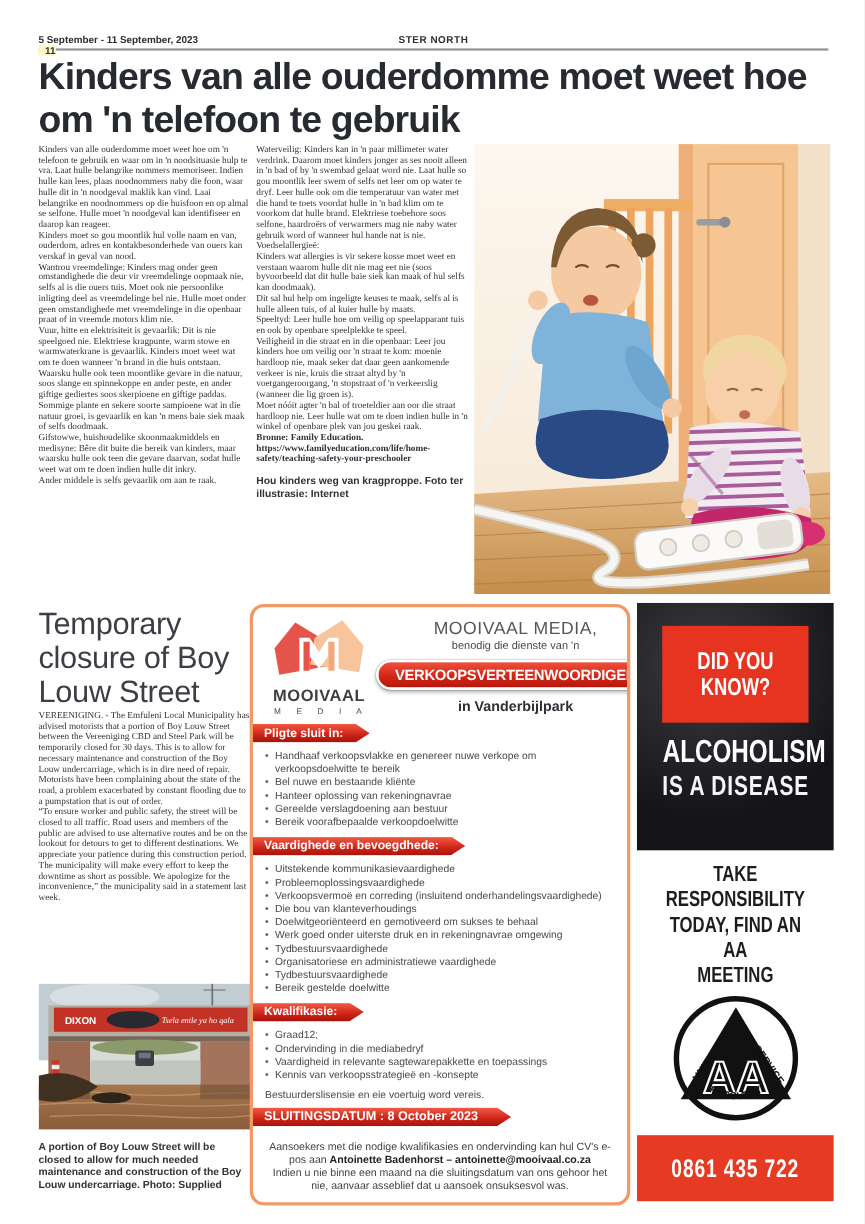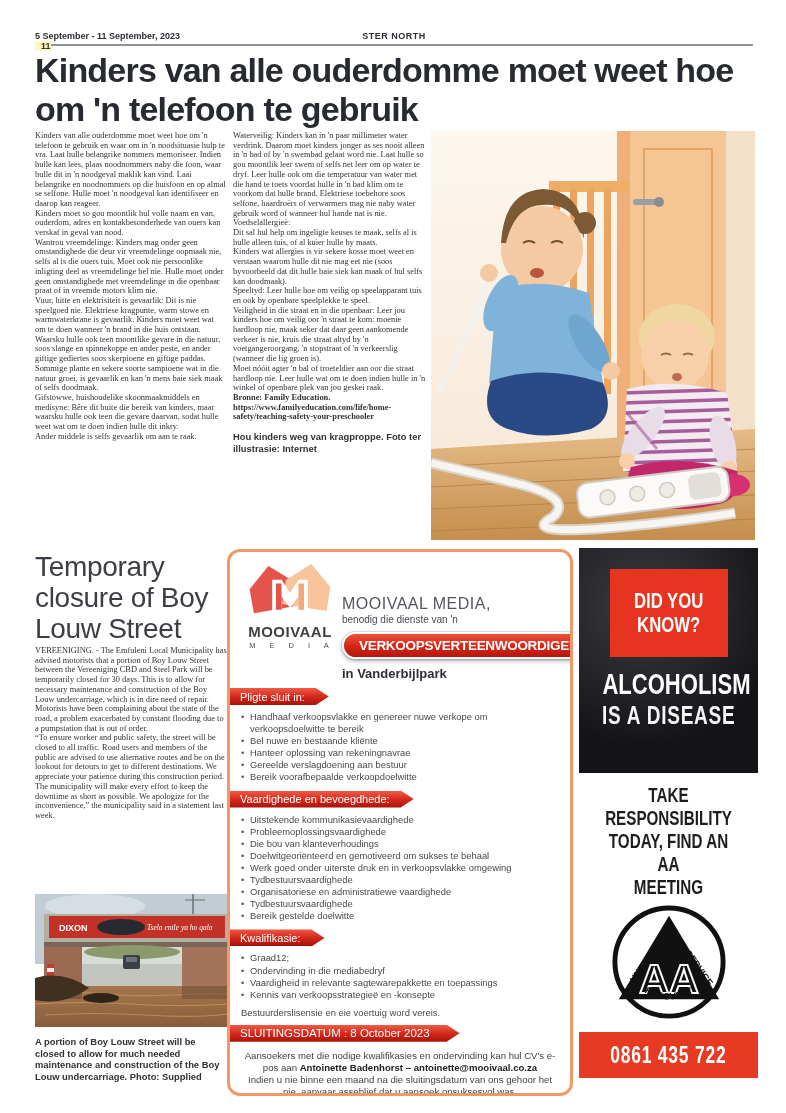--- a/index.html
+++ b/index.html
@@ -53,36 +53,36 @@
   .job-ad {
     position:absolute; left:227px; top:549px; width:346px; height:547px;
     border:3px solid #f19a68; border-radius:13px; background:#fff;
     font-family:"Liberation Sans", sans-serif; overflow:hidden;
     display:flex; flex-direction:column;
   }
   .job-head { display:flex; padding:7px 8px 2px 8px; }
   .logo-wrap { width:112px; text-align:center; }
   .brand-name { font-weight:bold; font-size:15px; letter-spacing:0.5px; color:#404040; margin-top:-2px; }
   .brand-media { font-size:7.5px; letter-spacing:6px; color:#4a4e55; margin-top:1px; padding-left:4px; }
-  .job-head-right { flex:1; text-align:left; padding-top:4px;margin-top:32px; }
+  .job-head-right { flex:1; text-align:center; padding-top:4px; }
   .ad-heading { font-size:16px; color:#53565c; letter-spacing:0.5px; }
   .ad-subheading { font-size:10px; color:#45484d; margin-top:1px; }
   .position-pill {
     display:inline-block; margin-top:7px; padding:4px 15px;
     background:linear-gradient(180deg,#f0503c,#d42616 55%,#b5170c);
     border:2px solid #fff; border-radius:16px;
     box-shadow:0 2px 4px rgba(0,0,0,0.35), 0 0 0 1px #e3e3e3;
     color:#fff; font-weight:bold; font-size:13.5px; letter-spacing:-0.3px;
   }
   .ad-location { font-weight:bold; font-size:13px; color:#2c2f34; margin-top:7px; }
   .ribbon {
     width:fit-content; margin:5px 0 4px 0; padding:2.5px 24px 2.5px 10px;
     background:linear-gradient(180deg,#f25a43,#d0261a 55%,#a81208);
     clip-path:polygon(0 0, calc(100% - 13px) 0, 100% 50%, calc(100% - 13px) 100%, 0 100%);
-    color:#fff; font-weight:normal; font-size:11px;
+    color:#fff; font-weight:bold; font-size:11px;
   }
   .ribbon.big { font-size:11.5px; padding-right:30px; }
   .job-ad ul { list-style:none; padding:2px 6px 2px 11px; }
   .job-ad ul li {
     position:relative; padding-left:9px;
     font-size:9.4px; line-height:12.1px; color:#46494d;
   }
   .job-ad ul li::before { content:"•"; position:absolute; left:0; color:#55585c; }
   .req-note { font-size:9.4px; color:#46494d; padding:4px 11px 2px 11px; }
   .job-foot {
@@ -93,32 +93,32 @@
   
   .aa-ad {
     position:absolute; left:579px; top:548px; width:179px; height:553px;
     background:#fff; font-family:"Liberation Sans", sans-serif; overflow:hidden;
   }
   .aa-black {
     height:225px; background:radial-gradient(circle at 35% 25%, #3a3a40, #141418 70%);
     text-align:center; overflow:hidden;
   }
   .dyk-box {
-    width:118px; height:88px; margin:21px auto 0 auto; background:#e63420;
+    width:133px; height:88px; margin:21px auto 0 auto; background:#e63420;
     display:flex; align-items:center; justify-content:center;
   }
   .cond { display:inline-block; transform:scaleX(0.76); transform-origin:50% 50%; white-space:pre-line; }
   .dyk-text { font-weight:bold; font-size:22px; line-height:24px; color:#fff; }
   .aa-line1 { margin-top:13px; font-weight:bold; font-size:29px; line-height:29px; color:#fdfdfd; }
   .aa-line2 { margin-top:4px; font-weight:bold; font-size:25px; line-height:25px; color:#f6f6f6; letter-spacing:1px; }
   .aa-white { text-align:center; }
   .aa-cta { margin-top:11px; font-weight:bold; font-size:20px; line-height:23px; color:#1d1d1f; }
   .aa-logo { margin:4px auto 0 auto; width:118px; height:118px; }
   .aa-phone-bar {
-    position:absolute; left:0; right:0; top:484px; height:46px; background:#e73a22;
+    position:absolute; left:0; right:0; top:484px; height:60px; background:#e73a22;
     display:flex; align-items:center; justify-content:center;
   }
   .aa-phone { font-weight:bold; font-size:23px; color:#fff; letter-spacing:1px; }
 </style>
 </head>
 <body>
 
 <div class="page">
 
   <div class="masthead">
@@ -136,22 +136,22 @@
       <p>Vuur, hitte en elektrisiteit is gevaarlik: Dit is nie speelgoed nie. Elektriese kragpunte, warm stowe en warmwaterkrane is gevaarlik. Kinders moet weet wat om te doen wanneer 'n brand in die huis ontstaan.</p>
       <p>Waarsku hulle ook teen moontlike gevare in die natuur, soos slange en spinnekoppe en ander peste, en ander giftige gediertes soos skerpioene en giftige paddas. Sommige plante en sekere soorte sampioene wat in die natuur groei, is gevaarlik en kan 'n mens baie siek maak of selfs doodmaak.</p>
       <p>Gifstowwe, huishoudelike skoonmaakmiddels en medisyne: Bêre dit buite die bereik van kinders, maar waarsku hulle ook teen die gevare daarvan, sodat hulle weet wat om te doen indien hulle dit inkry.</p>
       <p>Ander middele is selfs gevaarlik om aan te raak.</p>
     </div>
 
   <div class="col col-2">
     <div>
         <p>Waterveilig: Kinders kan in 'n paar millimeter water verdrink. Daarom moet kinders jonger as ses nooit alleen in 'n bad of by 'n swembad gelaat word nie. Laat hulle so gou moontlik leer swem of selfs net leer om op water te dryf. Leer hulle ook om die temperatuur van water met die hand te toets voordat hulle in 'n bad klim om te voorkom dat hulle brand. Elektriese toebehore soos selfone, haardroërs of verwarmers mag nie naby water gebruik word of wanneer hul hande nat is nie.</p>
         <p>Voedselallergieë:</p>
+        <p>Kinders wat allergies is vir sekere kosse moet weet en verstaan waarom hulle dit nie mag eet nie (soos byvoorbeeld dat dit hulle baie siek kan maak of hul selfs kan doodmaak).</p>
         <p>Dit sal hul help om ingeligte keuses te maak, selfs al is hulle alleen tuis, of al kuier hulle by maats.</p>
-        <p>Kinders wat allergies is vir sekere kosse moet weet en verstaan waarom hulle dit nie mag eet nie (soos byvoorbeeld dat dit hulle baie siek kan maak of hul selfs kan doodmaak).</p>
         <p>Speeltyd: Leer hulle hoe om veilig op speelapparant tuis en ook by openbare speelplekke te speel.</p>
         <p>Veiligheid in die straat en in die openbaar: Leer jou kinders hoe om veilig oor 'n straat te kom: moenie hardloop nie, maak seker dat daar geen aankomende verkeer is nie, kruis die straat altyd by 'n voetgangeroorgang, 'n stopstraat of 'n verkeerslig (wanneer die lig groen is).</p>
         <p>Moet nóóit agter 'n bal of troeteldier aan oor die straat hardloop nie. Leer hulle wat om te doen indien hulle in 'n winkel of openbare plek van jou geskei raak.</p>
       </div>
     <p class="bold-serif">Bronne: Family Education. https://www.familyeducation.com/life/home-safety/teaching-safety-your-preschooler</p>
     <div class="caption">Hou kinders weg van kragproppe. Foto ter illustrasie: Internet</div>
   </div>
 
   <div class="kids-photo">
     <svg width="324" height="409" viewBox="0 0 324 409">
@@ -329,23 +329,24 @@
         <li>Bel nuwe en bestaande kliënte</li>
         <li>Hanteer oplossing van rekeningnavrae</li>
         <li>Gereelde verslagdoening aan bestuur</li>
         <li>Bereik voorafbepaalde verkoopdoelwitte</li>
       </ul>
 
     <div class="ribbon">Vaardighede en bevoegdhede:</div>
     <ul>
         <li>Uitstekende kommunikasievaardighede</li>
         <li>Probleemoplossingsvaardighede</li>
+        <li>Verkoopsvermoë en correding (insluitend onderhandelingsvaardighede)</li>
         <li>Die bou van klanteverhoudings</li>
         <li>Doelwitgeoriënteerd en gemotiveerd om sukses te behaal</li>
-        <li>Werk goed onder uiterste druk en in verkoopsvlakke omgewing</li>
+        <li>Werk goed onder uiterste druk en in rekeningnavrae omgewing</li>
         <li>Tydbestuursvaardighede</li>
         <li>Organisatoriese en administratiewe vaardighede</li>
         <li>Tydbestuursvaardighede</li>
         <li>Bereik gestelde doelwitte</li>
       </ul>
 
     <div class="ribbon">Kwalifikasie:</div>
     <ul>
         <li>Graad12;</li>
         <li>Ondervinding in die mediabedryf</li>

